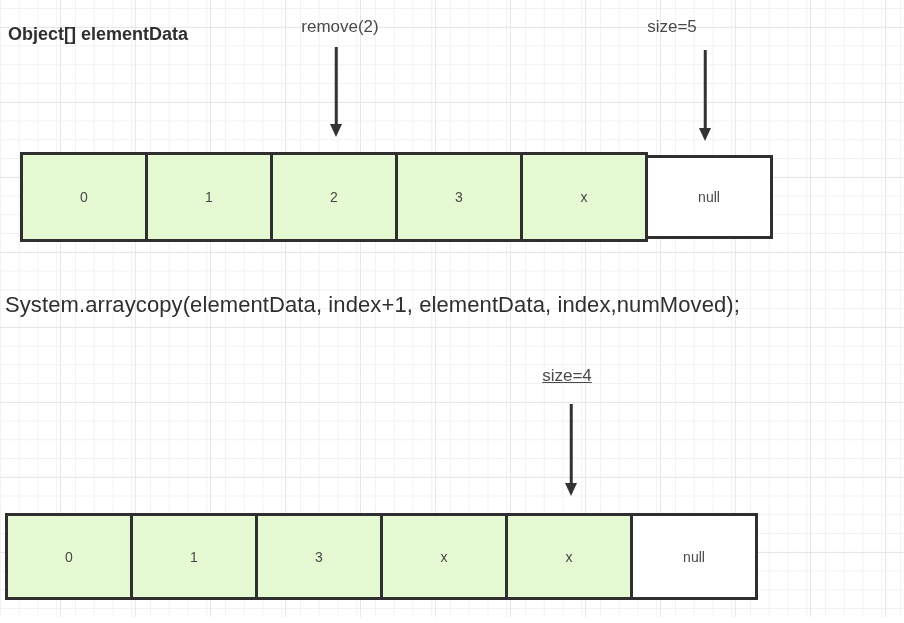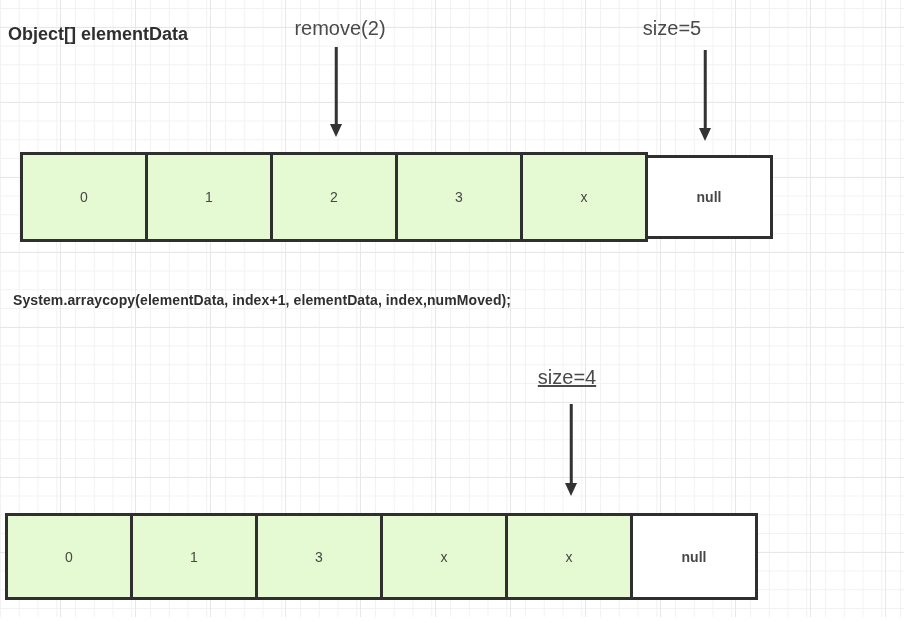--- a/index.html
+++ b/index.html
@@ -34,32 +34,31 @@
     left: 8px; top: 24px;
     font-size: 18px;
     font-weight: bold;
     color: var(--text-dark);
     white-space: nowrap;
   }
 
   .code-line {
     position: absolute;
     left: 5px; top: 292px;
-    font-size: 14px;
-    font-weight: bold;
+    font-size: 22px;
+    font-weight: normal;
     color: var(--text-dark);
     white-space: nowrap;
     letter-spacing: 0.1px;
-    margin-left: 8px;
   }
 
   .annotation {
     position: absolute;
     transform: translateX(-50%);
-    font-size: 20px;
+    font-size: 17px;
     color: var(--text-mid);
     white-space: nowrap;
   }
 
   .arrow-down { position: absolute; }
   .arrow-down .shaft {
     position: absolute;
     left: 50%;
     transform: translateX(-50%);
     top: 0;
@@ -85,21 +84,21 @@
     width: 128px;
     margin-right: -3px;
     border: 3px solid var(--cell-border);
     background: var(--cell-fill);
     display: flex;
     align-items: center;
     justify-content: center;
     font-size: 14px;
     color: #474747;
   }
-  .cell:last-child { margin-right: 7px; font-weight: bold; }
+  .cell:last-child { margin-right: 7px; }
   .cell.null-cell { background: #ffffff; }
 
   .row-before .cell { height: 90px; }
   .row-before .cell.null-cell { height: 84px; }
   .row-after  .cell { height: 87px; }
 </style>
 </head>
 <body>
 
 <div class="canvas">

